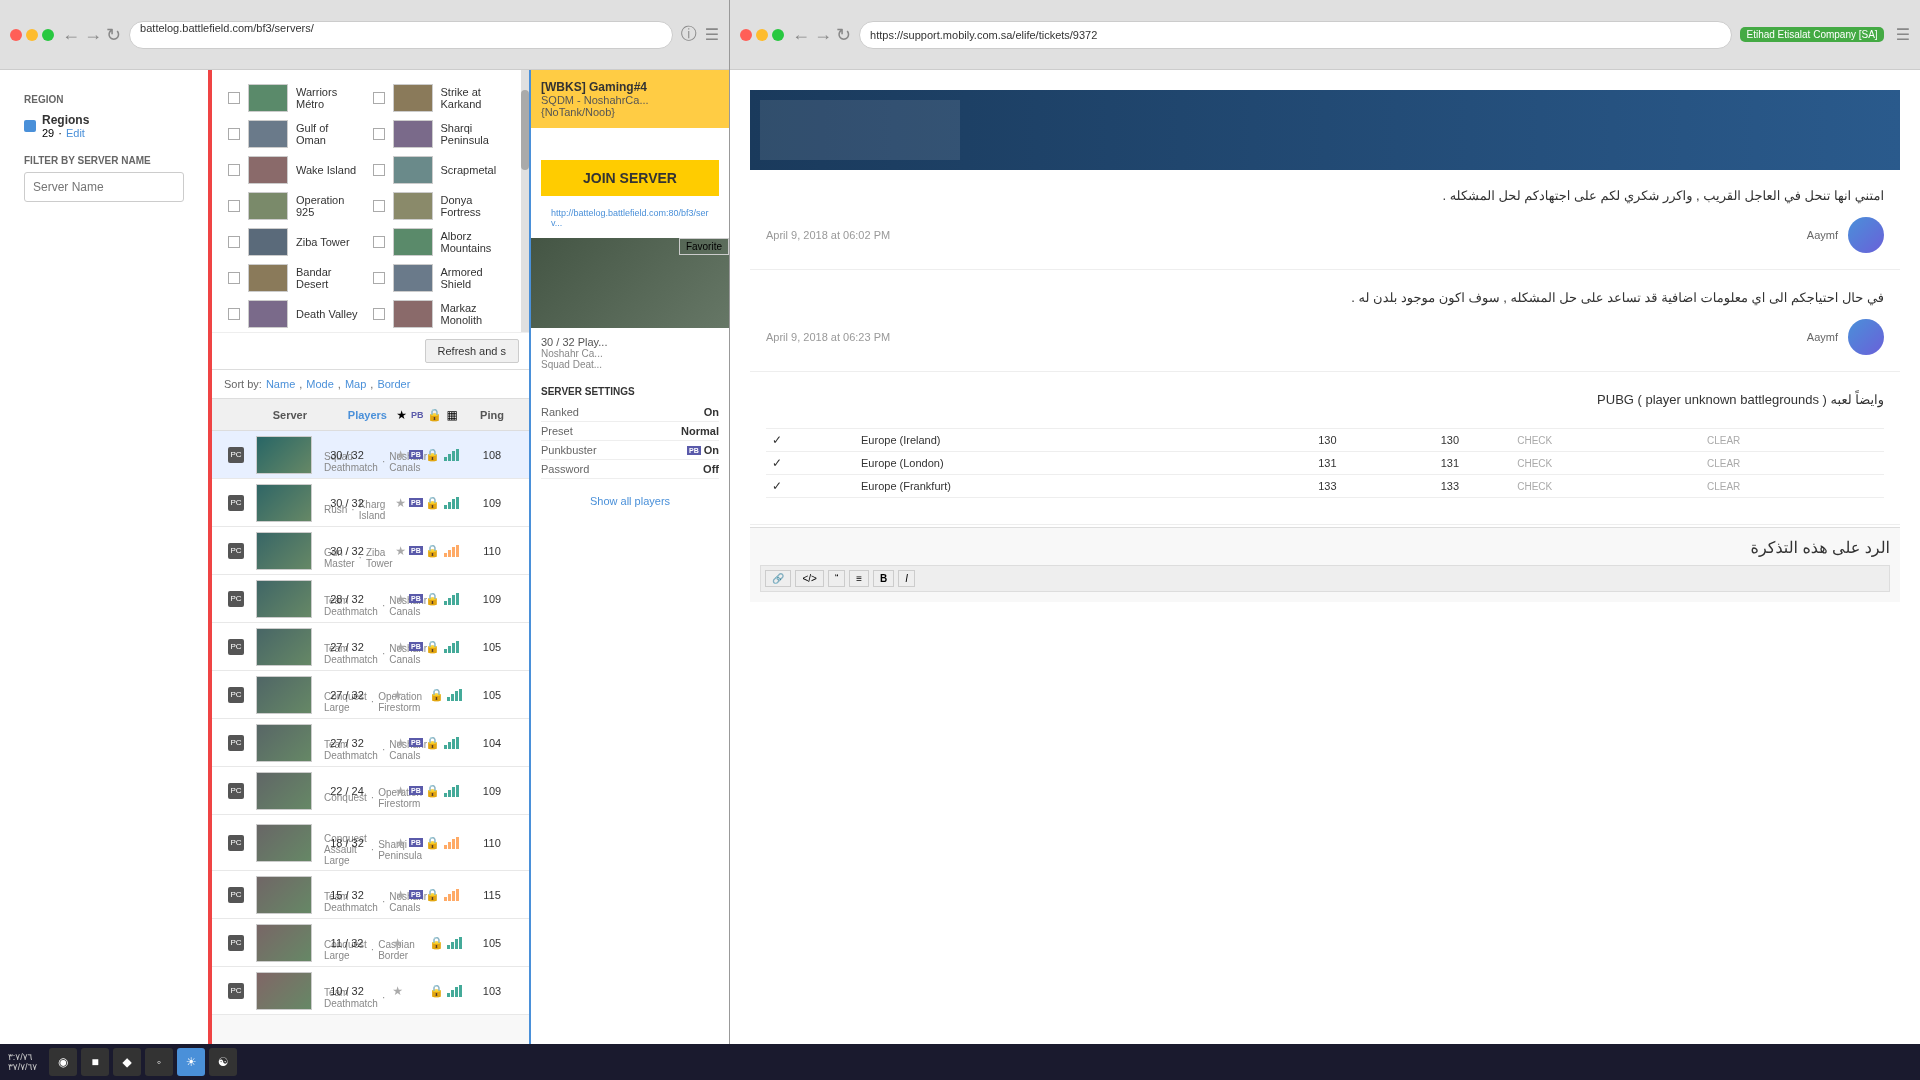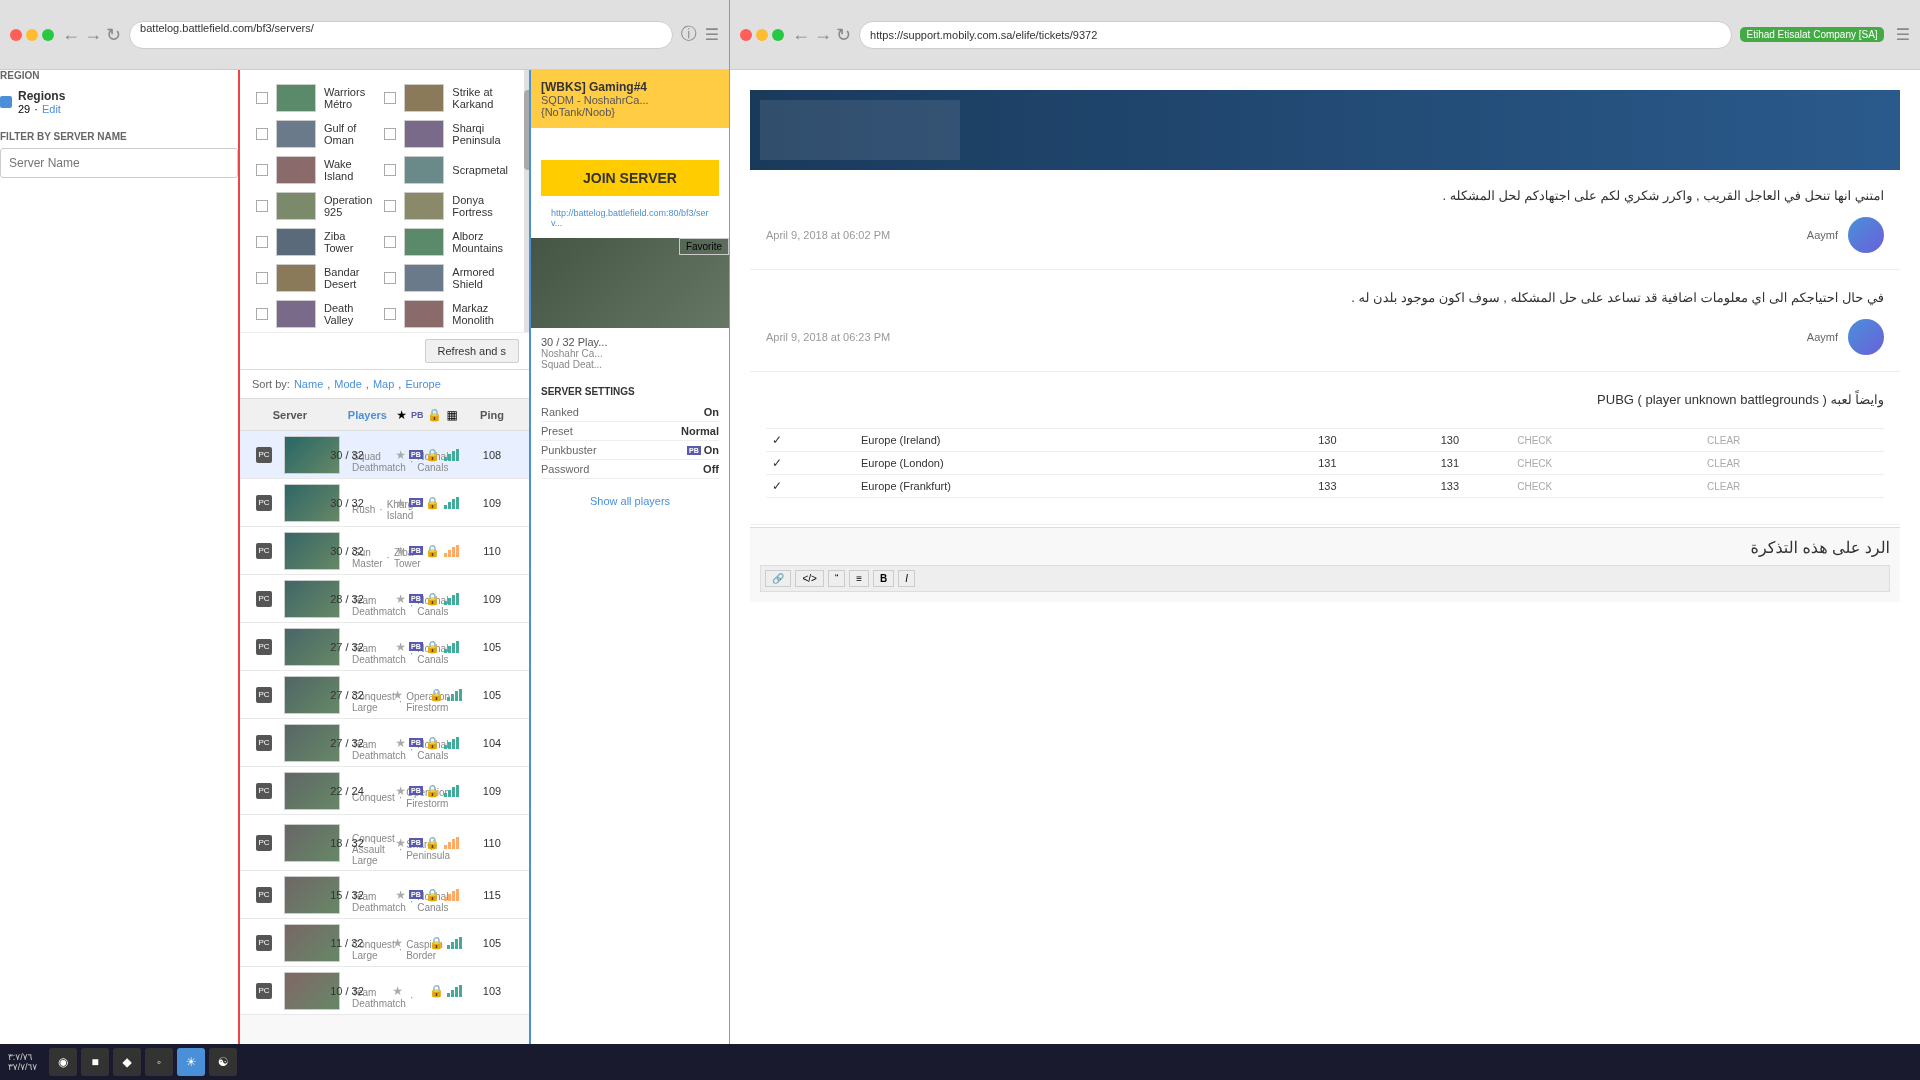--- a/index.html
+++ b/index.html
@@ -12,21 +12,21 @@
     .dot { width: 12px; height: 12px; border-radius: 50%; }
     .dot-red { background: #ff5f57; }
     .dot-yellow { background: #febc2e; }
     .dot-green { background: #28c840; }
     .address-bar { flex: 1; height: 28px; background: white; border: 1px solid #ccc; border-radius: 14px; display: flex; padding: 0 10px; font-size: 11px; color: #333; }
 
     
     .main-content { display: flex; height: calc(1080px - 70px); }
 
     
-    .sidebar { width: 240px; background: white; border-right: 2px solid #ef4444; padding: 0; flex-shrink: 0; }
+    .sidebar { width: 212px; background: white; border-right: 4px solid #ef4444; padding: 24px; flex-shrink: 0; }
     .sidebar-section-title { font-size: 10px; font-weight: bold; color: #666; text-transform: uppercase; margin-bottom: 8px; }
     .sidebar-region { display: flex; align-items: center; gap: 6px; margin-bottom: 4px; }
     .sidebar-checkbox { width: 12px; height: 12px; background: #4a90d9; border-radius: 2px; flex-shrink: 0; }
     .sidebar-region-label { font-size: 12px; color: #333; font-weight: bold; }
     .sidebar-region-link { color: #4a90d9; text-decoration: none; font-size: 11px; }
     .filter-section { margin-top: 16px; }
     .filter-label { font-size: 10px; color: #666; text-transform: uppercase; margin-bottom: 6px; font-weight: bold; }
     .filter-input { width: 100%; height: 30px; border: 1px solid #ccc; border-radius: 3px; padding: 0 8px; font-size: 12px; color: #999; }
     .map-grid { display: grid; grid-template-columns: 1fr 1fr; padding: 10px; gap: 0; }
     .map-item { display: flex; align-items: center; gap: 8px; padding: 4px 6px; cursor: pointer; }
@@ -250,21 +250,21 @@
 
       <div class="server-list-area">
         <div class="server-list-header">
           <span>Sort by:</span>
           <a class="sort-link">Name</a>
             <span>,</span>
           <a class="sort-link">Mode</a>
             <span>,</span>
           <a class="sort-link">Map</a>
             <span>,</span>
-          <a class="sort-link">Europe</a>
+          <a class="sort-link">Border</a>
           <div style="flex:1;"></div>
         </div>
         <div class="server-list-cols">
           <div class="col-server">Server</div>
           <div class="col-players">Players</div>
           <div class="col-icons">
             <span>★</span>
             <span style="font-size:9px;font-weight:bold;color:#5a5aaa;">PB</span>
             <span>🔒</span>
             <span>▦</span>

